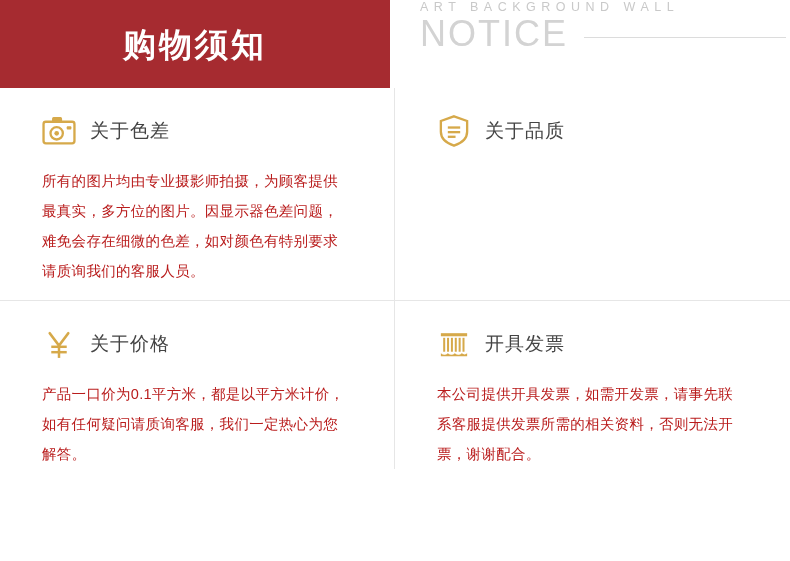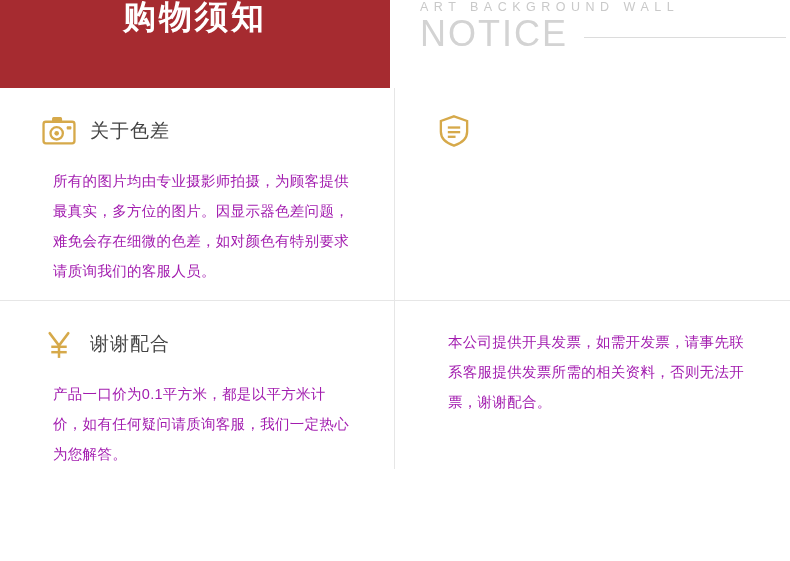--- a/index.html
+++ b/index.html
@@ -26,20 +26,21 @@
   .header {
     position: relative;
     display: flex;
     align-items: stretch;
     height: 88px;
   }
   .header-left {
     width: 390px;
     background: #a62b30;
     display: flex;
+    align-items: center;
     justify-content: center;
   }
   .header-title {
     color: #ffffff;
     font-size: 33px;
     font-weight: bold;
     letter-spacing: 3px;
     line-height: 1;
   }
   .header-right {
@@ -104,24 +105,23 @@
     margin-bottom: 18px;
   }
   .cell-title {
     font-size: 19px;
     color: #444;
     letter-spacing: 1px;
   }
   .cell-body {
     font-size: 14.5px;
     line-height: 30px;
-    color: #a21caf;
+    color: #b91c1c;
     max-width: 310px;
     letter-spacing: 0.3px;
-    margin-left: 11px;
   }
 
   .icon {
     width: 34px;
     height: 34px;
     flex: 0 0 34px;
     display: block;
   }
 </style>
 </head>
@@ -159,34 +159,48 @@
     </div>
 
     <div class="cell row-top">
       <div class="cell-head">
         <svg class="icon" viewBox="0 0 44 44">
           <path d="M22 3 L39 9 V23 C39 32 31 38 22 41 C13 38 5 32 5 23 V9 Z" fill="none" stroke="#d6a94a" stroke-width="3"></path>
           <rect x="14" y="16" width="16" height="3" fill="#d6a94a"></rect>
           <rect x="14" y="22" width="16" height="3" fill="#d6a94a"></rect>
           <rect x="14" y="28" width="10" height="3" fill="#d6a94a"></rect>
         </svg>
+        <div class="cell-title">关于品质</div>
       </div>
     </div>
 
     <div class="cell col-left">
       <div class="cell-head">
         <svg class="icon" viewBox="0 0 44 44">
           <path d="M10 8 L22 24 L34 8" fill="none" stroke="#d6a94a" stroke-width="3.4" stroke-linecap="round"></path>
           <rect x="12" y="24" width="20" height="3.2" fill="#d6a94a"></rect>
           <rect x="12" y="31" width="20" height="3.2" fill="#d6a94a"></rect>
           <rect x="20.4" y="23" width="3.2" height="17" fill="#d6a94a"></rect>
         </svg>
-        <div class="cell-title">谢谢配合</div>
+        <div class="cell-title">关于价格</div>
       </div>
       <div class="cell-body">产品一口价为0.1平方米，都是以平方米计价，如有任何疑问请质询客服，我们一定热心为您解答。</div>
     </div>
 
     <div class="cell">
+      <div class="cell-head">
+        <svg class="icon" viewBox="0 0 44 44">
+          <rect x="5" y="8" width="34" height="4" fill="#d6a94a"></rect>
+          <rect x="8" y="14" width="2.6" height="18" fill="#d6a94a"></rect>
+          <rect x="13" y="14" width="2.6" height="18" fill="#d6a94a"></rect>
+          <rect x="18" y="14" width="2.6" height="18" fill="#d6a94a"></rect>
+          <rect x="23" y="14" width="2.6" height="18" fill="#d6a94a"></rect>
+          <rect x="28" y="14" width="2.6" height="18" fill="#d6a94a"></rect>
+          <rect x="33" y="14" width="2.6" height="18" fill="#d6a94a"></rect>
+          <path d="M5 34 q5 4 9 0 q5 4 9 0 q5 4 9 0 q4 3 7 0 v4 H5 Z" fill="#d6a94a"></path>
+        </svg>
+        <div class="cell-title">开具发票</div>
+      </div>
       <div class="cell-body">本公司提供开具发票，如需开发票，请事先联系客服提供发票所需的相关资料，否则无法开票，谢谢配合。</div>
     </div>
 
   </div>
 </div>
 
 </body></html>

